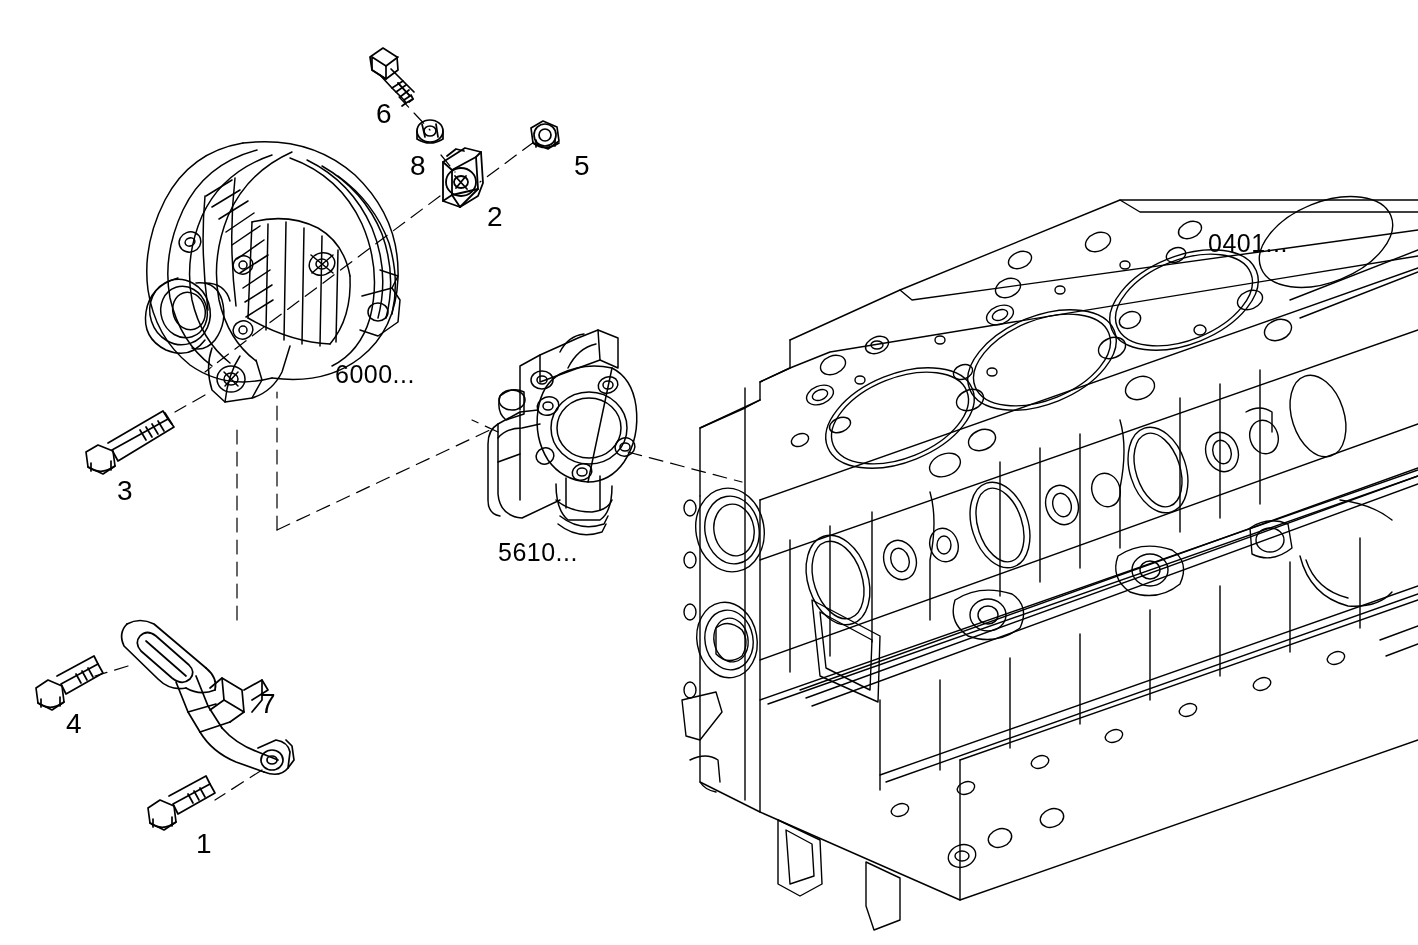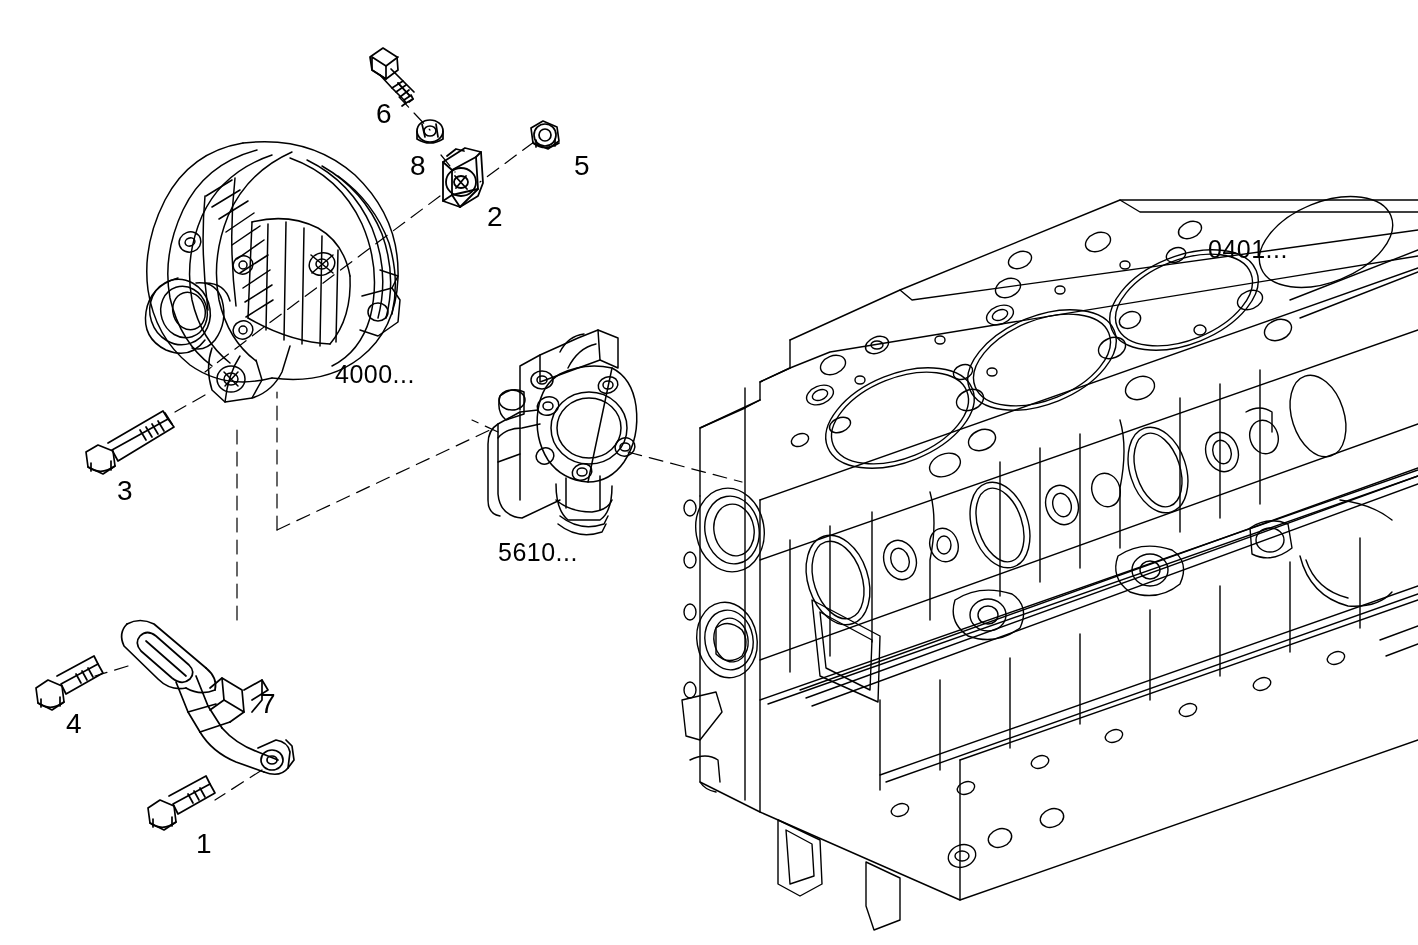--- a/index.html
+++ b/index.html
@@ -400,23 +400,23 @@
     <path d="M1380,640 L1418,626"></path>
     <path d="M1386,656 L1418,644"></path>
 
     <path d="M1290,300 L1418,250 M1300,318 L1418,272"></path>
     <path d="M1246,412 Q1260,404 1272,412 L1272,432"></path>
   </g>
 
  </g>
 </svg>
 
-<div class="lbl grp" style="left:335px;top:362px;">4000...</div>
+<div class="lbl grp" style="left:335px;top:362px;">6000...</div>
 <div class="lbl grp" style="left:498px;top:540px;">5610...</div>
-<div class="lbl grp" style="left:1208px;top:237px;">0401...</div>
+<div class="lbl grp" style="left:1208px;top:231px;">0401...</div>
 
 <div class="lbl cal" style="left:196px;top:830px;">1</div>
 <div class="lbl cal" style="left:487px;top:203px;">2</div>
 <div class="lbl cal" style="left:117px;top:477px;">3</div>
 <div class="lbl cal" style="left:66px;top:710px;">4</div>
 <div class="lbl cal" style="left:574px;top:152px;">5</div>
 <div class="lbl cal" style="left:376px;top:100px;">6</div>
 <div class="lbl cal" style="left:260px;top:690px;">7</div>
 <div class="lbl cal" style="left:410px;top:152px;">8</div>
 

